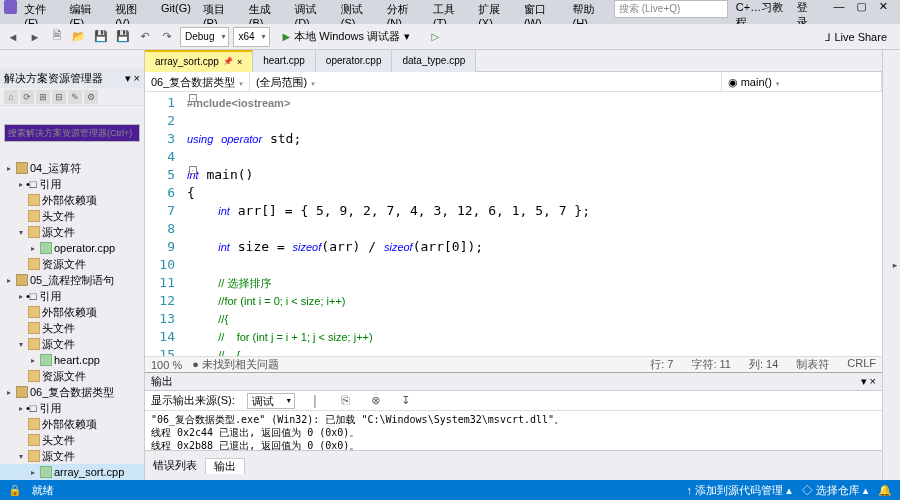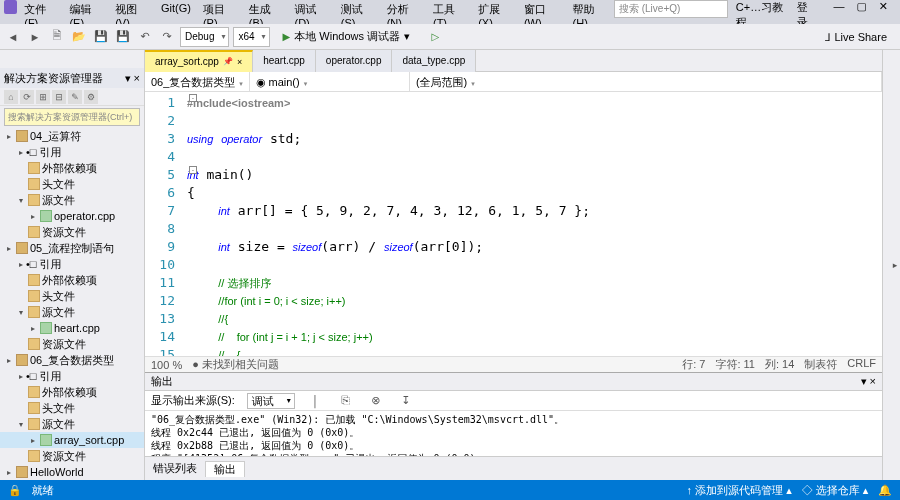--- a/index.html
+++ b/index.html
@@ -15,21 +15,21 @@
 .tbico { width:18px; height:18px; display:inline-flex; align-items:center; justify-content:center; color:#555; }
 .tbsel { height:20px; border:1px solid #bbb; background:#fff; padding:0 14px 0 4px; line-height:18px; font-size:10px; position:relative; }
 .tbsel::after { content:"▾"; position:absolute; right:3px; font-size:8px; color:#666; }
 .tbbtn { height:20px; padding:0 8px; display:inline-flex; align-items:center; gap:4px; border:1px solid transparent; }
 .play { color:#388a34; font-size:10px; }
 .content { flex:1; display:flex; min-height:0; }
 .side { width:145px; background:#eeeef2; border-right:1px solid #ccc; display:flex; flex-direction:column; }
 .side-hdr { height:20px; background:#e6e8ef; display:flex; align-items:center; justify-content:space-between; padding:0 4px; font-size:10px;margin-top:18px; }
 .side-tools { height:18px; display:flex; gap:2px; padding:2px 4px; border-bottom:1px solid #ddd; }
 .side-tools span { width:14px; height:14px; background:#ddd; font-size:9px; text-align:center; line-height:14px; color:#666; }
-.side-search { margin:2px 4px; height:18px; border:1px solid #bbb; background:#fef9c3; font-size:9px; color:#888; padding:0 3px; line-height:16px; }
+.side-search { margin:18px 4px; height:18px; border:1px solid #bbb; background:#4c1d95; font-size:9px; color:#888; padding:0 3px; line-height:16px; }
 .tree { flex:1; overflow:auto; font-size:10px; }
 .node { display:flex; align-items:center; height:16px; white-space:nowrap; }
 .node .tw { width:10px; text-align:center; color:#555; font-size:8px; }
 .node .ic { width:12px; height:12px; margin:0 2px; display:inline-block; }
 .ic-proj { background:#d9b36a; border:1px solid #b8935a; }
 .ic-fold { background:#e8c47a; border:1px solid #c9a35e; }
 .ic-cpp { background:#a8d4a8; border:1px solid #7ab87a; }
 .node.sel { background:#cde6f7; }
 .main { flex:1; display:flex; flex-direction:column; min-width:0; }
 .tabs { height:22px; background:#eeeef2; display:flex; border-bottom:1px solid #ccc; }
@@ -40,28 +40,28 @@
 .navitem { padding:0 6px; border-right:1px solid #ddd; height:20px; line-height:20px; position:relative; flex:0 0 auto; }
 .navitem.grow { flex:1; }
 .navitem::after { content:"▾"; font-size:7px; color:#888; margin-left:4px; }
 .editor { flex:1; background:#fff; display:flex; overflow:hidden; position:relative; }
 .gutter { width:38px; background:#fff; text-align:right; padding:2px 8px 0 0; color:#2b91af; font-family:Consolas,monospace; font-size:13px; line-height:18px; }
 .code { flex:1; font-family:Consolas,monospace; font-size:13px; line-height:18px; padding:2px 0 0 4px; white-space:pre; color:#000; }
 .kw { color:#0000ff;font-style:italic; } .cmt { color:#008000; } .inc { color:#808080;font-weight:bold; } .cmtzh { color:#008000; font-family:"Microsoft YaHei"; }
 .outline { position:absolute; left:44px; top:2px; width:6px; }
 .outline div { width:8px; height:8px; border:1px solid #888; font-size:7px; line-height:6px; text-align:center; color:#666; background:#fff; margin-bottom:64px; }
 .status-ed { height:16px; background:#f5f5f5; border-top:1px solid #ddd; display:flex; align-items:center; font-size:9px; padding:0 6px; gap:10px; color:#555; }
-.status-ed .r { margin-left:auto; display:flex; gap:10px; }
+.status-ed .r { margin-left:auto; display:flex; gap:18px; }
 .output { height:108px; border-top:1px solid #aaa; background:#fff; display:flex; flex-direction:column; }
 .out-hdr { height:18px; background:#eeeef2; border-bottom:1px solid #ccc; display:flex; align-items:center; padding:0 6px; font-size:10px; justify-content:space-between; }
 .out-bar { height:20px; display:flex; align-items:center; gap:12px; padding:0 6px; border-bottom:1px solid #ddd; font-size:10px; }
 .out-bar .sel { border:1px solid #bbb; background:#fff; padding:0 20px 0 4px; height:16px; line-height:14px; position:relative; }
 .out-bar .sel::after { content:"▾"; position:absolute; right:3px; font-size:8px; }
 .out-body { flex:1; font-family:Consolas,"Microsoft YaHei",monospace; font-size:10px; padding:2px 6px; line-height:13px; white-space:pre; overflow:hidden; }
-.out-tabs { height:24px; border-top:1px solid #ccc; background:#eeeef2; display:flex; align-items:center; font-size:10px; }
+.out-tabs { height:30px; border-top:1px solid #ccc; background:#eeeef2; display:flex; align-items:center; font-size:10px; }
 .out-tabs span { padding:0 8px; }
 .statusbar { height:20px; background:#0078d4; color:#fff; display:flex; align-items:center; font-size:10px; padding:0 8px; gap:10px; }
 .statusbar .r { margin-left:auto; display:flex; gap:10px; align-items:center; }
 .lock { color:#fff; font-size:11px; }
 .rside { width:18px; background:#eeeef2; border-left:1px solid #ccc; writing-mode:vertical-rl; text-align:center; font-size:9px; padding:4px 0; color:#555; }
 </style>
 </head>
 <body>
 
 <div class="titlebar">
@@ -246,22 +246,22 @@
 
   <div class="main">
     <div class="tabs" id="tabs">
         <div class="tab active">array_sort.cpp <span class="pin">📌</span> <span style="font-size:9px">×</span></div>
         <div class="tab">heart.cpp</div>
         <div class="tab">operator.cpp</div>
         <div class="tab">data_type.cpp</div>
       </div>
     <div class="navbar">
       <span class="navitem">06_复合数据类型</span>
+      <span class="navitem grow">(全局范围)</span>
       <span class="navitem" style="min-width:160px">◉ <span>main()</span></span>
-      <span class="navitem grow">(全局范围)</span>
     </div>
     <div class="editor">
       <div class="gutter" id="gutter">1<br>2<br>3<br>4<br>5<br>6<br>7<br>8<br>9<br>10<br>11<br>12<br>13<br>14<br>15<br>16<br>17<br></div>
       <div class="code" id="code"><span class="inc">#include&lt;iostream&gt;</span>
 
 <span class="kw">using</span> <span class="kw">operator</span> std;
 
 <span class="kw">int</span> main()
 {
     <span class="kw">int</span> arr[] = { 5, 9, 2, 7, 4, 3, 12, 6, 1, 5, 7 };

